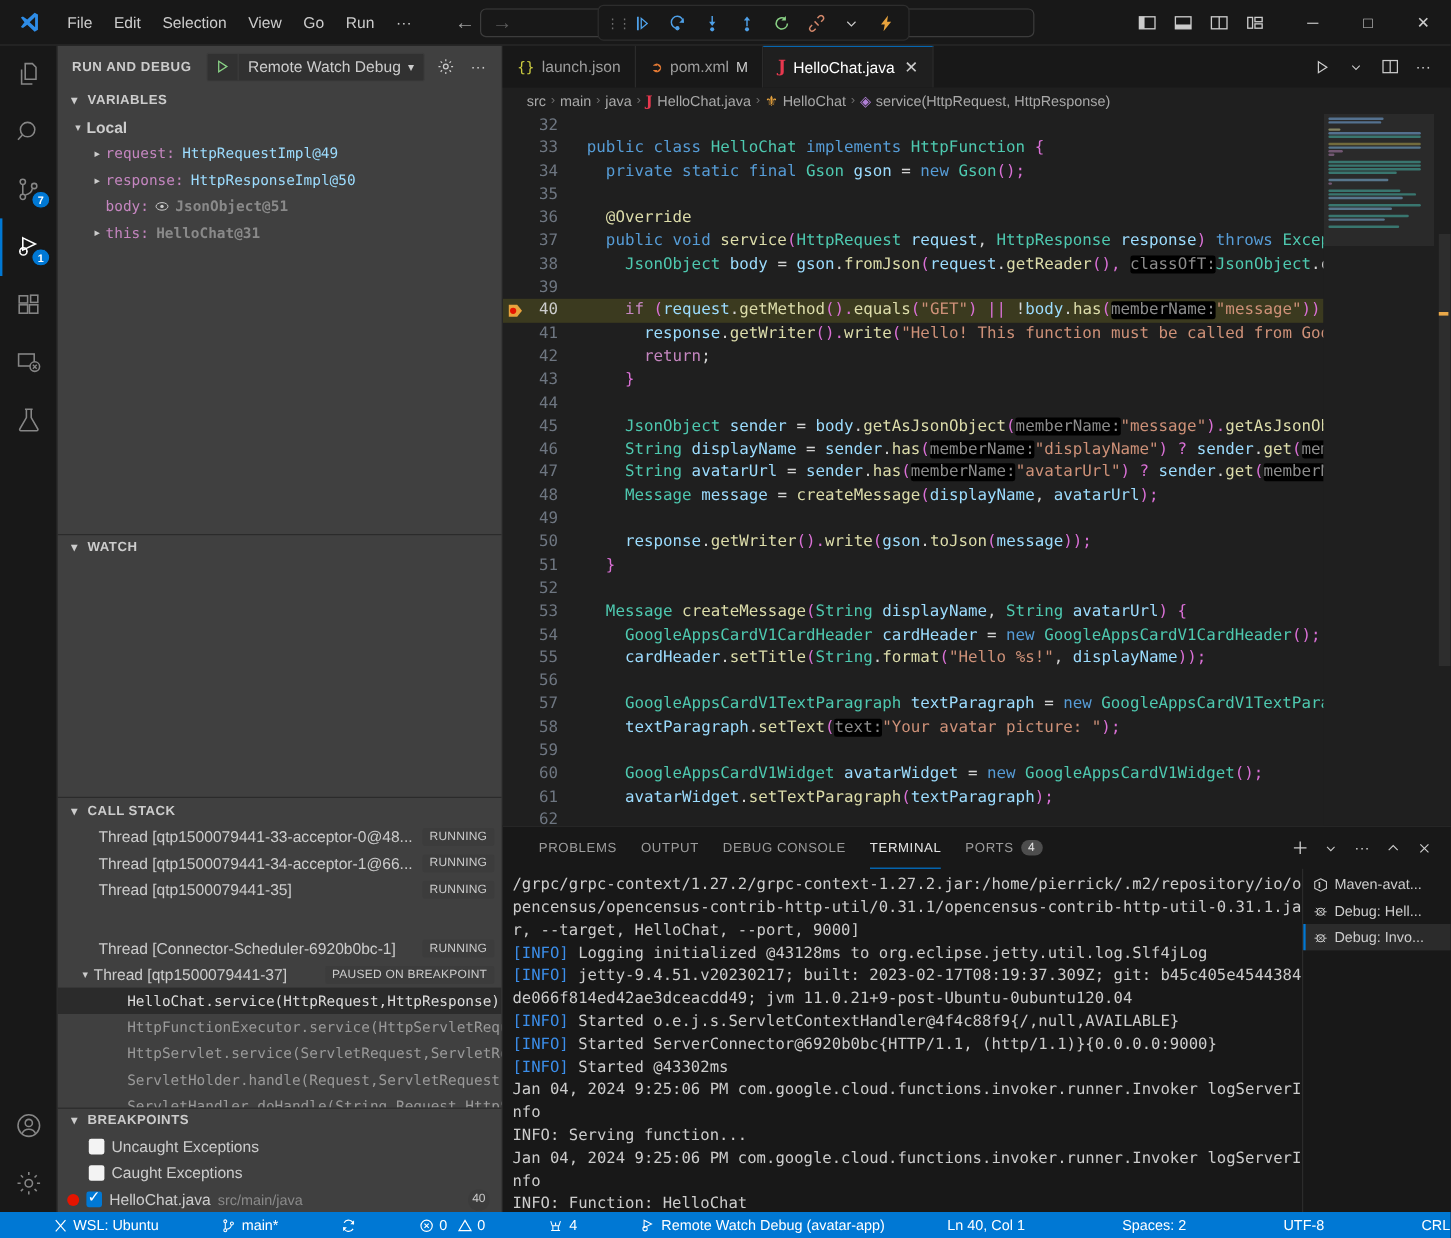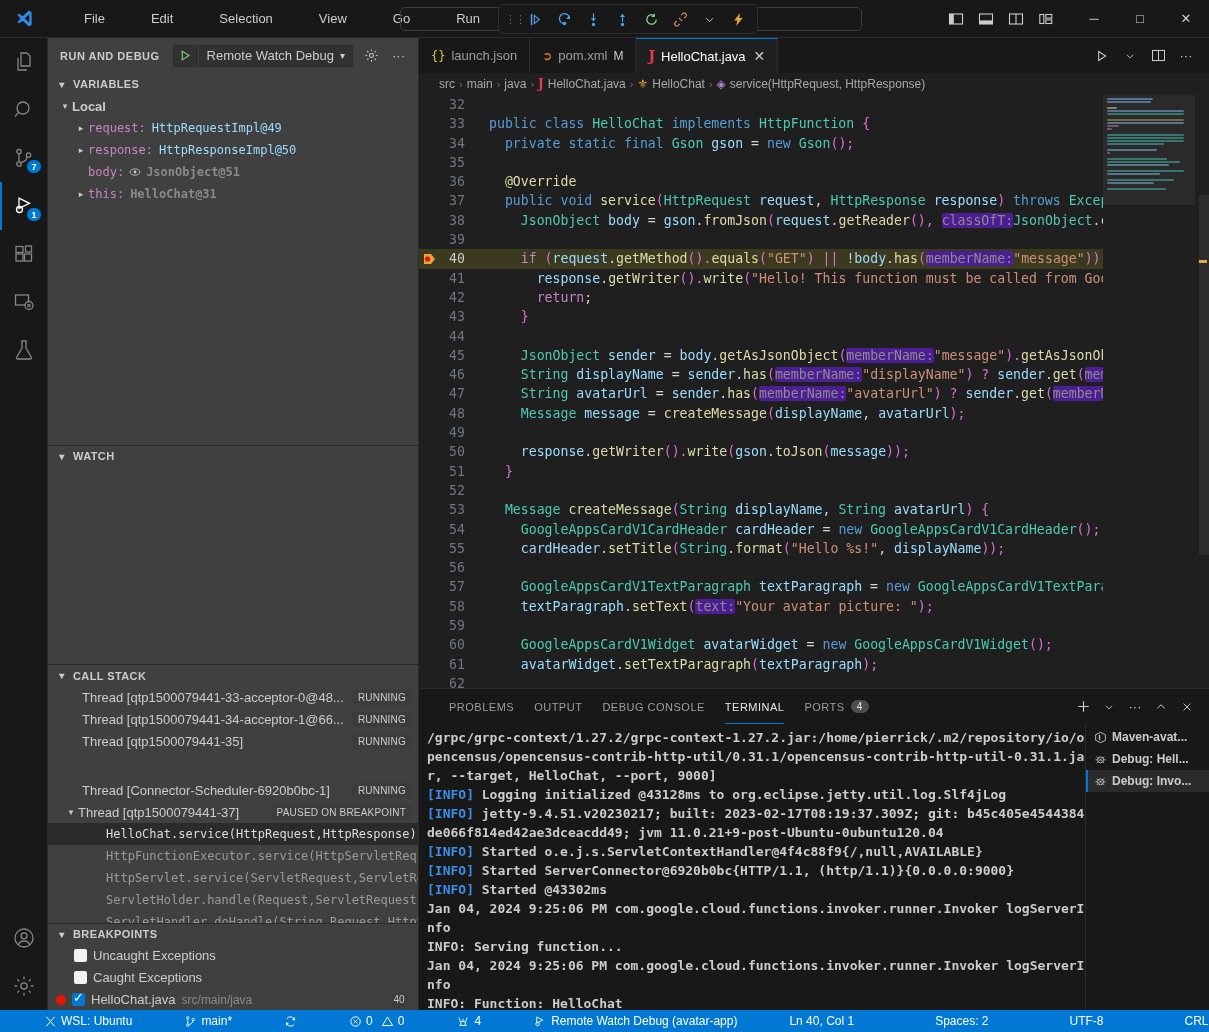--- a/index.html
+++ b/index.html
@@ -14,21 +14,21 @@
   .app { position: relative; width: 1209px; height: 1032px; display: flex; flex-direction: column; }
 
   
   .titlebar {
     height: 38px; background: #181818; display: flex; align-items: center;
     border-bottom: 1px solid #2b2b2b; flex: 0 0 38px; position: relative;
   }
   .vscode-logo { width: 48px; display: flex; align-items: center; justify-content: center; }
   .menu { display: flex; align-items: center; gap: 2px; }
   .menu-item {
-    padding: 3px 8px; font-size: 13px; color: #cccccc; border-radius: 3px; cursor: default; margin-left: 28px;
+    padding: 3px 8px; font-size: 13px; color: #cccccc; border-radius: 3px; cursor: default;
   }
   .nav-arrows { display: flex; align-items: center; gap: 14px; margin-left: 28px; color: #9d9d9d; }
   .arrow { font-size: 17px; }
   .arrow.dim { color: #5a5a5a; }
   .cmd-center {
     position: absolute; left: 400px; width: 462px; height: 24px;
     background: #2b2b2b00; border: 1px solid #3c3c3c; border-radius: 5px;
   }
   .debug-toolbar {
     position: absolute; left: 498px; top: 4px; height: 30px;
@@ -167,21 +167,21 @@
 
   
   .k  { color: #569cd6; } 
   .kc { color: #c586c0; } 
   .ty { color: #4ec9b0; } 
   .fn { color: #dcdcaa; } 
   .st { color: #ce9178; } 
   .pl { color: #9cdcfe; } 
   .pn { color: #da70d6; } 
   .an { color: #dcdcaa; } 
-  .hint { color: #8c8c8c; background: #4c1d95; border-radius: 2px; }
+  .hint { color: #8c8c8c; background: #000000; border-radius: 2px; }
   .def { color: #d4d4d4; }
 
   .minimap { width: 92px; flex: 0 0 92px; background: #1f1f1f; position: relative; overflow: hidden; }
   .mm-line { height: 2px; margin: 0 0 1px 4px; border-radius: 1px; }
   .mm-slider { position: absolute; left: 0; right: 0; background: #ffffff0d; }
   .overview { width: 14px; flex: 0 0 14px; background: #1f1f1f; position: relative; }
   .ov-mark { position: absolute; right: 2px; width: 8px; height: 3px; }
   .v-scroll { position: absolute; right: 0; top: 0; width: 10px; }
 
   
@@ -190,21 +190,21 @@
   .ptab {
     font-size: 11px; letter-spacing: .5px; color: #9d9d9d; padding: 0 10px; height: 35px;
     display: flex; align-items: center; position: relative; text-transform: uppercase;
   }
   .ptab.active { color: #e7e7e7; }
   .ptab.active::after { content:''; position:absolute; left:10px; right:10px; bottom:0; height:1px; background:#0078d4;}
   .pcount { background: #4d4d4d; color: #e7e7e7; border-radius: 9px; font-size: 10px; padding: 1px 6px; margin-left: 6px;}
   .panel-actions { margin-left: auto; display: flex; align-items: center; gap: 2px; padding-right: 10px; color: #cccccc;}
   .pa-btn { width: 24px; height: 24px; display: flex; align-items: center; justify-content: center; border-radius: 4px;}
 
-  .panel-body { flex: 1; display: flex; min-height: 0; font-weight: bold; }
+  .panel-body { flex: 1; display: flex; min-height: 0; }
   .terminal {
     flex: 1; padding: 4px 0 0 8px; font-family: "DejaVu Sans Mono", monospace;
     font-size: 13px; line-height: 19px; color: #cccccc; overflow: hidden; white-space: pre-wrap;
     word-break: break-all;
   }
   .t-info { color: #3b8eea; }
   .term-list { width: 124px; flex: 0 0 124px; border-left: 1px solid #2b2b2b; padding-top: 2px; }
   .term-item {
     height: 22px; display: flex; align-items: center; gap: 5px; padding-left: 8px; font-size: 12px;
     color: #cccccc; white-space: nowrap; overflow: hidden; position: relative;

